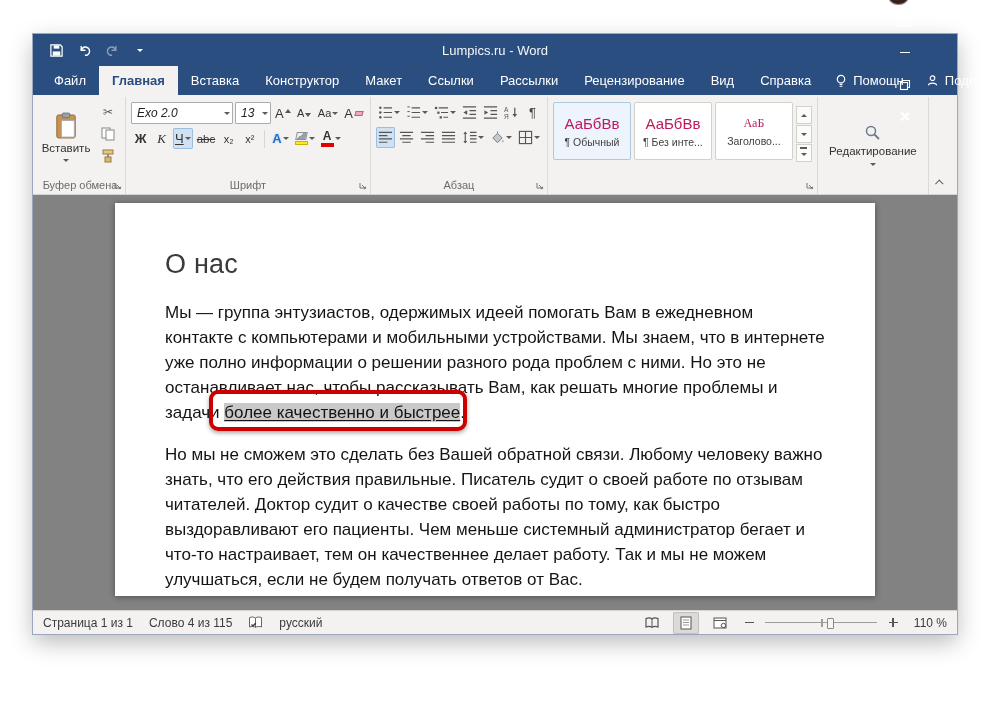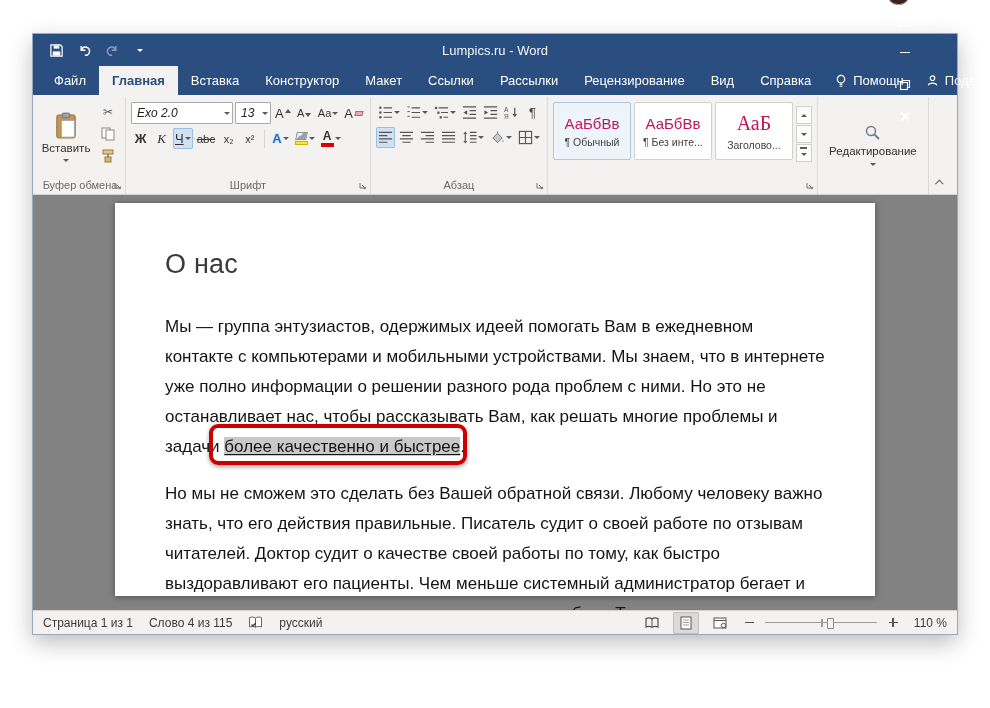--- a/index.html
+++ b/index.html
@@ -85,21 +85,21 @@
   .sep2 { width:1px; height:18px; background:#d8d6d3; margin:0 3px; }
 
   .picon { display:block; }
   .pilcrow { font-size:13px; color:#444; }
 
   .stylecards { display:flex; align-items:flex-start; padding-top:3px; gap:3px; }
   .style-card { width:78px; height:58px; background:#fff; border:1px solid #d3d1ce; border-radius:2px;
     display:flex; flex-direction:column; align-items:center; justify-content:center; gap:4px; }
   .style-card.current { background:#eef4fb; border-color:#abc8e4; }
   .ssample { font-size:15px; color:#be185d; white-space:nowrap; }
-  .ssample.hstyle { font-size:20px; font-family:"Liberation Serif",serif; }
+  .ssample.hstyle { font-size:12px; font-family:"Liberation Serif",serif; }
   .sname { font-size:10.5px; color:#3f3f3f; white-space:nowrap; }
   .style-scroll { display:flex; flex-direction:column; gap:1px; padding-top:4px; }
   .sarr { width:16px; height:18px; background:#fbfbfa; border:1px solid #d3d1ce;
     display:flex; flex-direction:column; align-items:center; justify-content:center; }
   .car-up { width:0; height:0; border:3.5px solid transparent; border-bottom-color:#5a5a5a;
     margin-bottom:3px; display:inline-block; }
   .morebar { width:7px; height:1.5px; background:#5a5a5a; display:block; margin-bottom:1px; }
 
   .edit-btn { width:100px; display:flex; flex-direction:column; align-items:center;
     justify-content:center; gap:3px; }
@@ -108,22 +108,22 @@
   .ribbon-collapse { position:absolute; right:8px; bottom:4px; width:18px; height:14px;
     display:flex; align-items:center; justify-content:center; }
   .chev { width:6px; height:6px; border-left:1.6px solid #5f5f5f; border-top:1.6px solid #5f5f5f;
     transform:rotate(45deg) translateY(1px); display:block; }
 
   
   .docarea { flex:1; background:var(--doc-bg); display:flex; justify-content:center;
     overflow:hidden; padding-top:8px; }
   .page { width:760px; background:#fff; box-shadow:0 1px 6px rgba(0,0,0,.4);
     margin-bottom:14px; padding:46px 50px 0 50px; position:relative; }
-  .page h1 { font-size:27px; font-weight:500; color:#3a3a3a; margin:0 0 32px; letter-spacing:.2px; }
-  .page p { font-size:17px; line-height:30px; color:#141414; margin:0 0 17px; }
+  .page h1 { font-size:27px; font-weight:500; color:#3a3a3a; margin:0 0 20px; letter-spacing:.2px; }
+  .page p { font-size:17px; line-height:25px; color:#141414; margin:0 0 17px; }
   .selwrap { position:relative; }
   .sel { background:var(--selection-gray); text-decoration:underline; text-underline-offset:2px; }
   .redbox { position:absolute; left:-15px; right:-7px; top:-13px; bottom:-9px;
     border:4px solid var(--annotation-red); border-radius:9px;
     box-shadow:0 2px 4px rgba(0,0,0,.35); pointer-events:none; display:block; }
 
   
   .statusbar { height:24px; background:var(--status-bg); border-top:1px solid #d6d4d1;
     display:flex; align-items:center; font-size:12px; color:#3b3b3b; padding:0 10px; gap:16px; flex:0 0 auto; }
   .sitem { white-space:nowrap; display:flex; align-items:center; }

